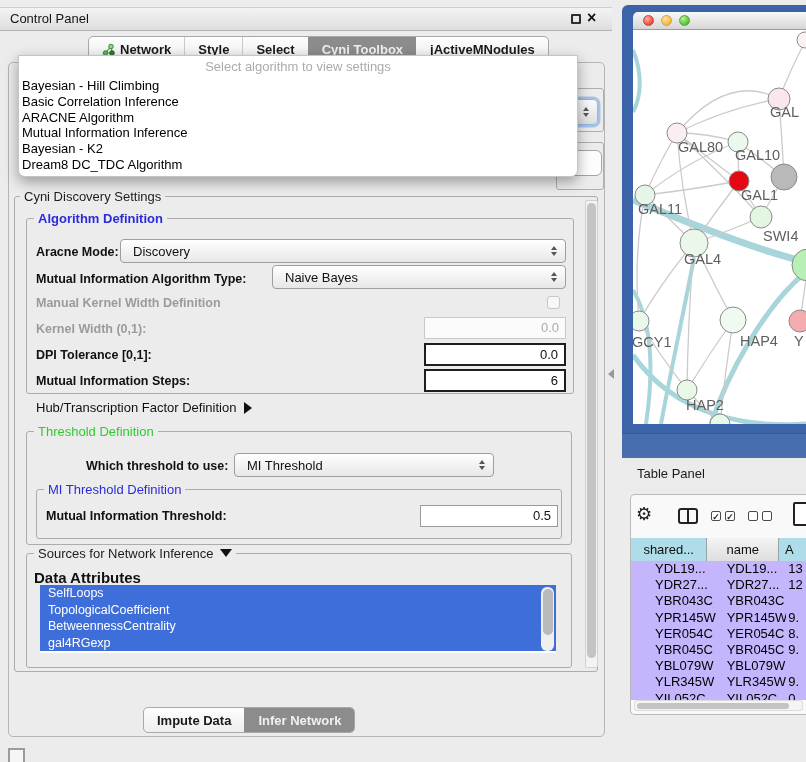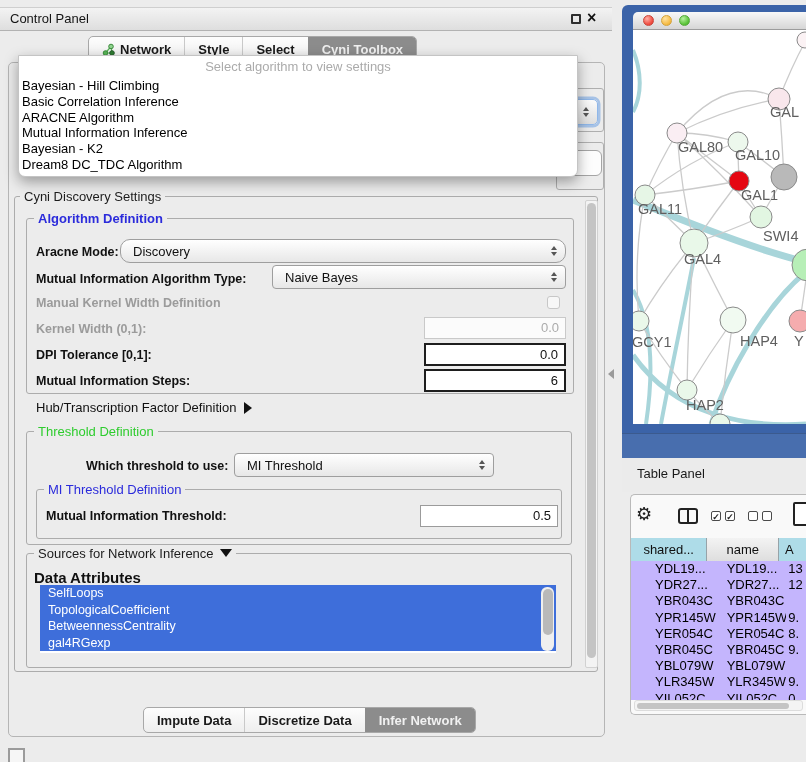--- a/index.html
+++ b/index.html
@@ -149,20 +149,23 @@
         </div>
         <div class="tab">
           <span>Style</span>
         </div>
         <div class="tab">
           <span>Select</span>
         </div>
         <div class="tab selected">
           <span>Cyni Toolbox</span>
         </div>
+        <div class="tab">
+          <span>jActiveMNodules</span>
+        </div>
       </div>
   </div>
 
   <div class="abs outer-panel"></div>
 
   <div class="abs frag" style="left:556px;top:88px;width:48px;height:44px;"></div>
   <div class="abs frag-stepper">
     <span class="stepper">
         <i class="up"></i>
         <i class="dn"></i>
@@ -174,21 +177,21 @@
   <div class="abs groupbox" style="left:14px;top:196px;width:584px;height:476px;"></div>
   <span class="group-label" style="left:20px;top:189px;">Cyni Discovery Settings</span>
   <div class="abs vscroll" style="left:585px;top:200px;width:13px;height:468px;">
     <div class="thumb" style="height:455px;"></div>
   </div>
 
   <div class="abs groupbox" style="left:26px;top:218px;width:548px;height:176px;"></div>
   <span class="group-label blue" style="left:34px;top:211px;font-weight:bold;">Algorithm Definition</span>
 
   <span class="abs flabel" style="left:36px;top:245px;">Aracne Mode:</span>
-  <div class="abs combo" style="left:120px;top:239px;width:446px;border-radius:10px;">
+  <div class="abs combo" style="left:120px;top:239px;width:446px;">
     <span>Discovery</span>
     <span class="stepper">
         <i class="up"></i>
         <i class="dn"></i>
       </span>
   </div>
 
   <span class="abs flabel" style="left:36px;top:272px;">Mutual Information Algorithm Type:</span>
   <div class="abs combo" style="left:272px;top:265px;width:294px;">
     <span>Naive Bayes</span>
@@ -244,23 +247,20 @@
     </div>
   <div class="abs list-scroll" style="left:541px;top:587px;width:13px;height:64px;">
       <div class="thumb"></div>
     </div>
 
   <div class="abs button" style="left:268px;top:675px;width:70px;height:23px;">Apply</div>
   <div class="abs" style="left:143px;top:707px;">
     <div class="tabgroup" id="bottom-tabs">
         <div class="tab">
           <span>Impute Data</span>
-        </div>
-        <div class="tab">
-          <span>Discretize Data</span>
         </div>
         <div class="tab selected">
           <span>Infer Network</span>
         </div>
       </div>
   </div>
 
   <div class="abs popup">
     <div class="popup-placeholder">Select algorithm to view settings</div>
     <div class="popup-items" id="popup-items">

